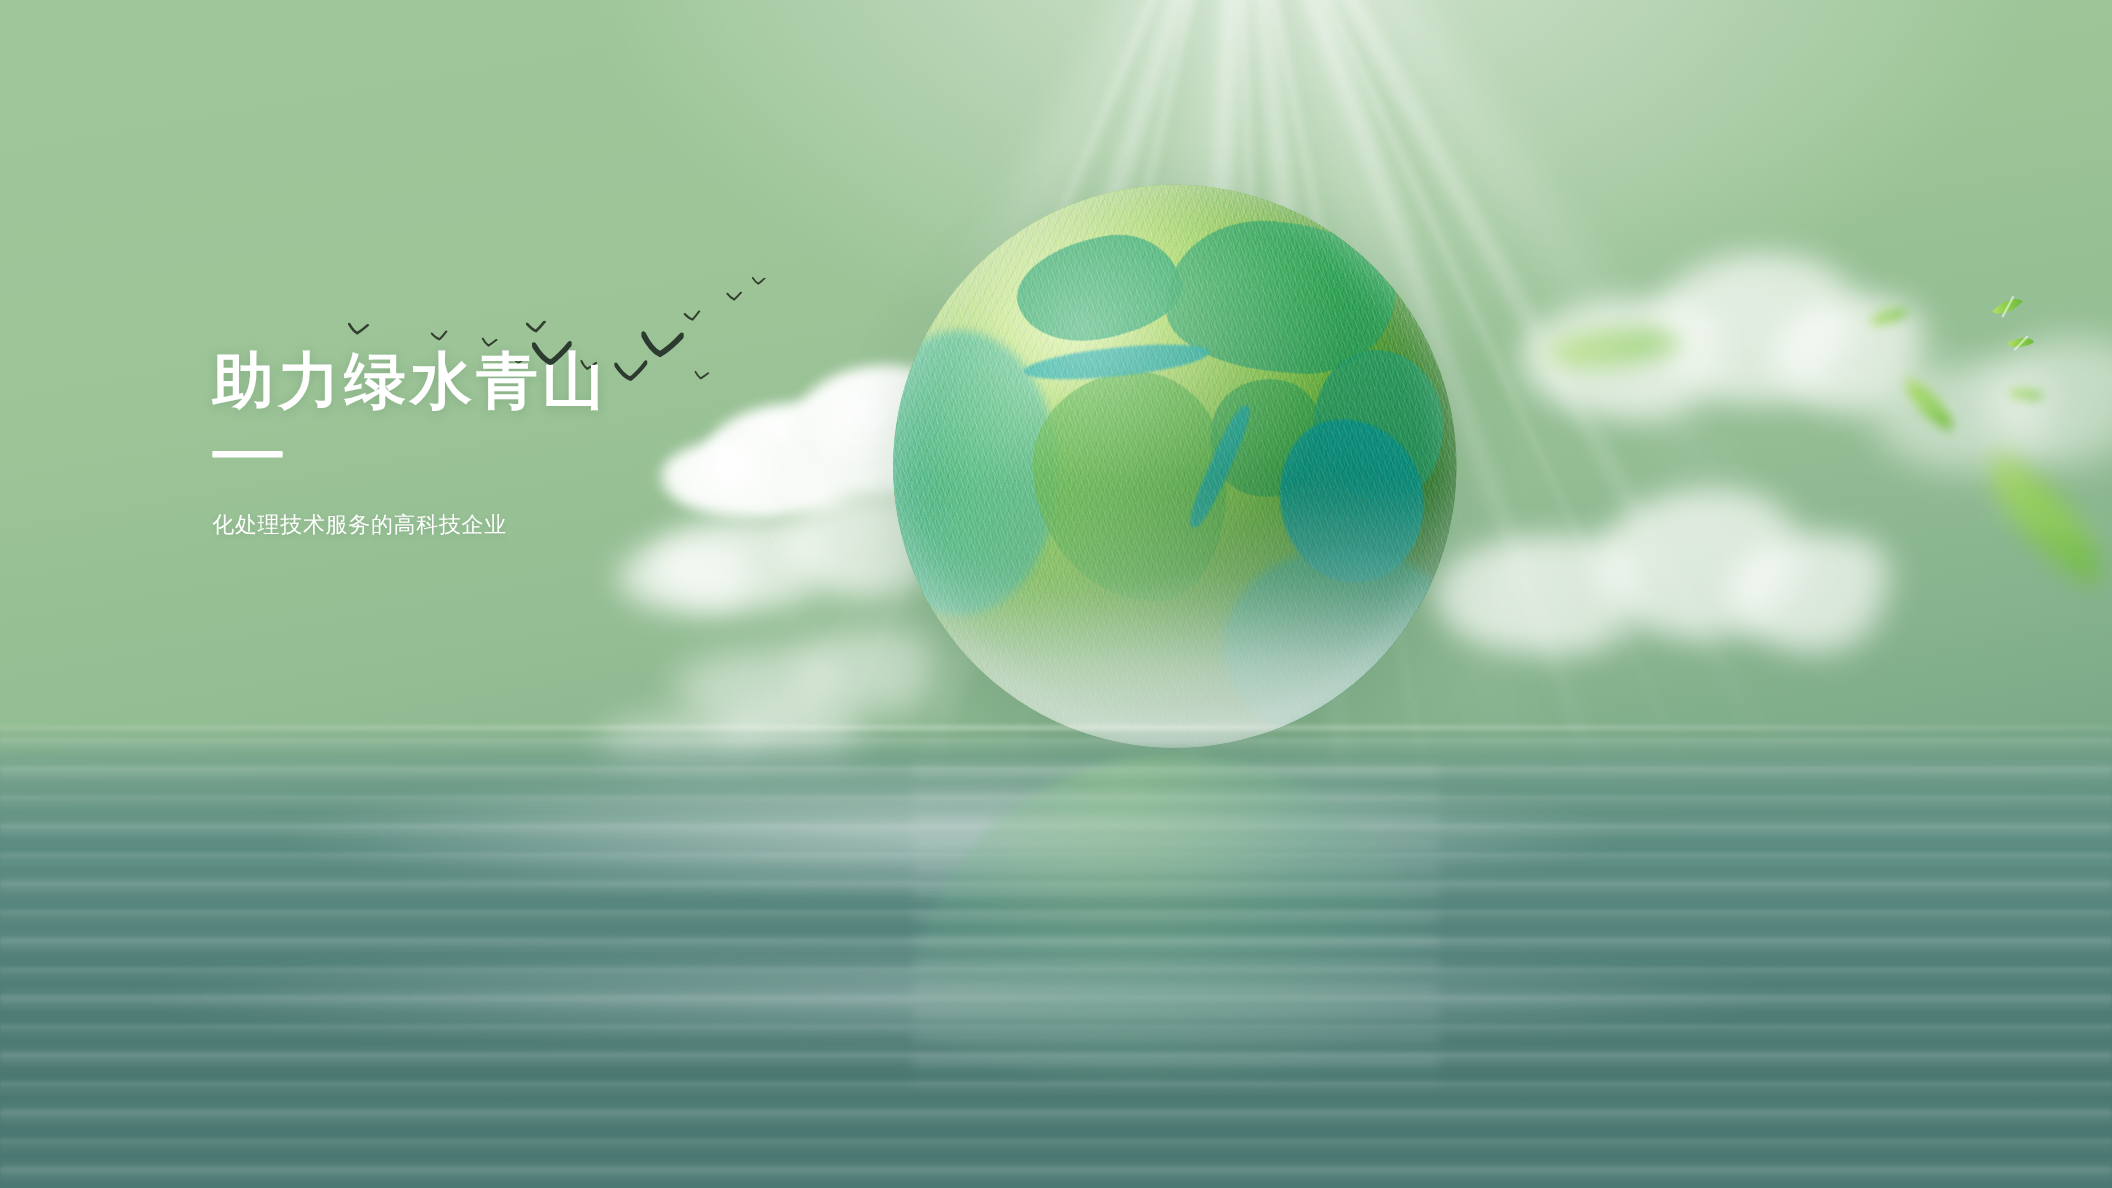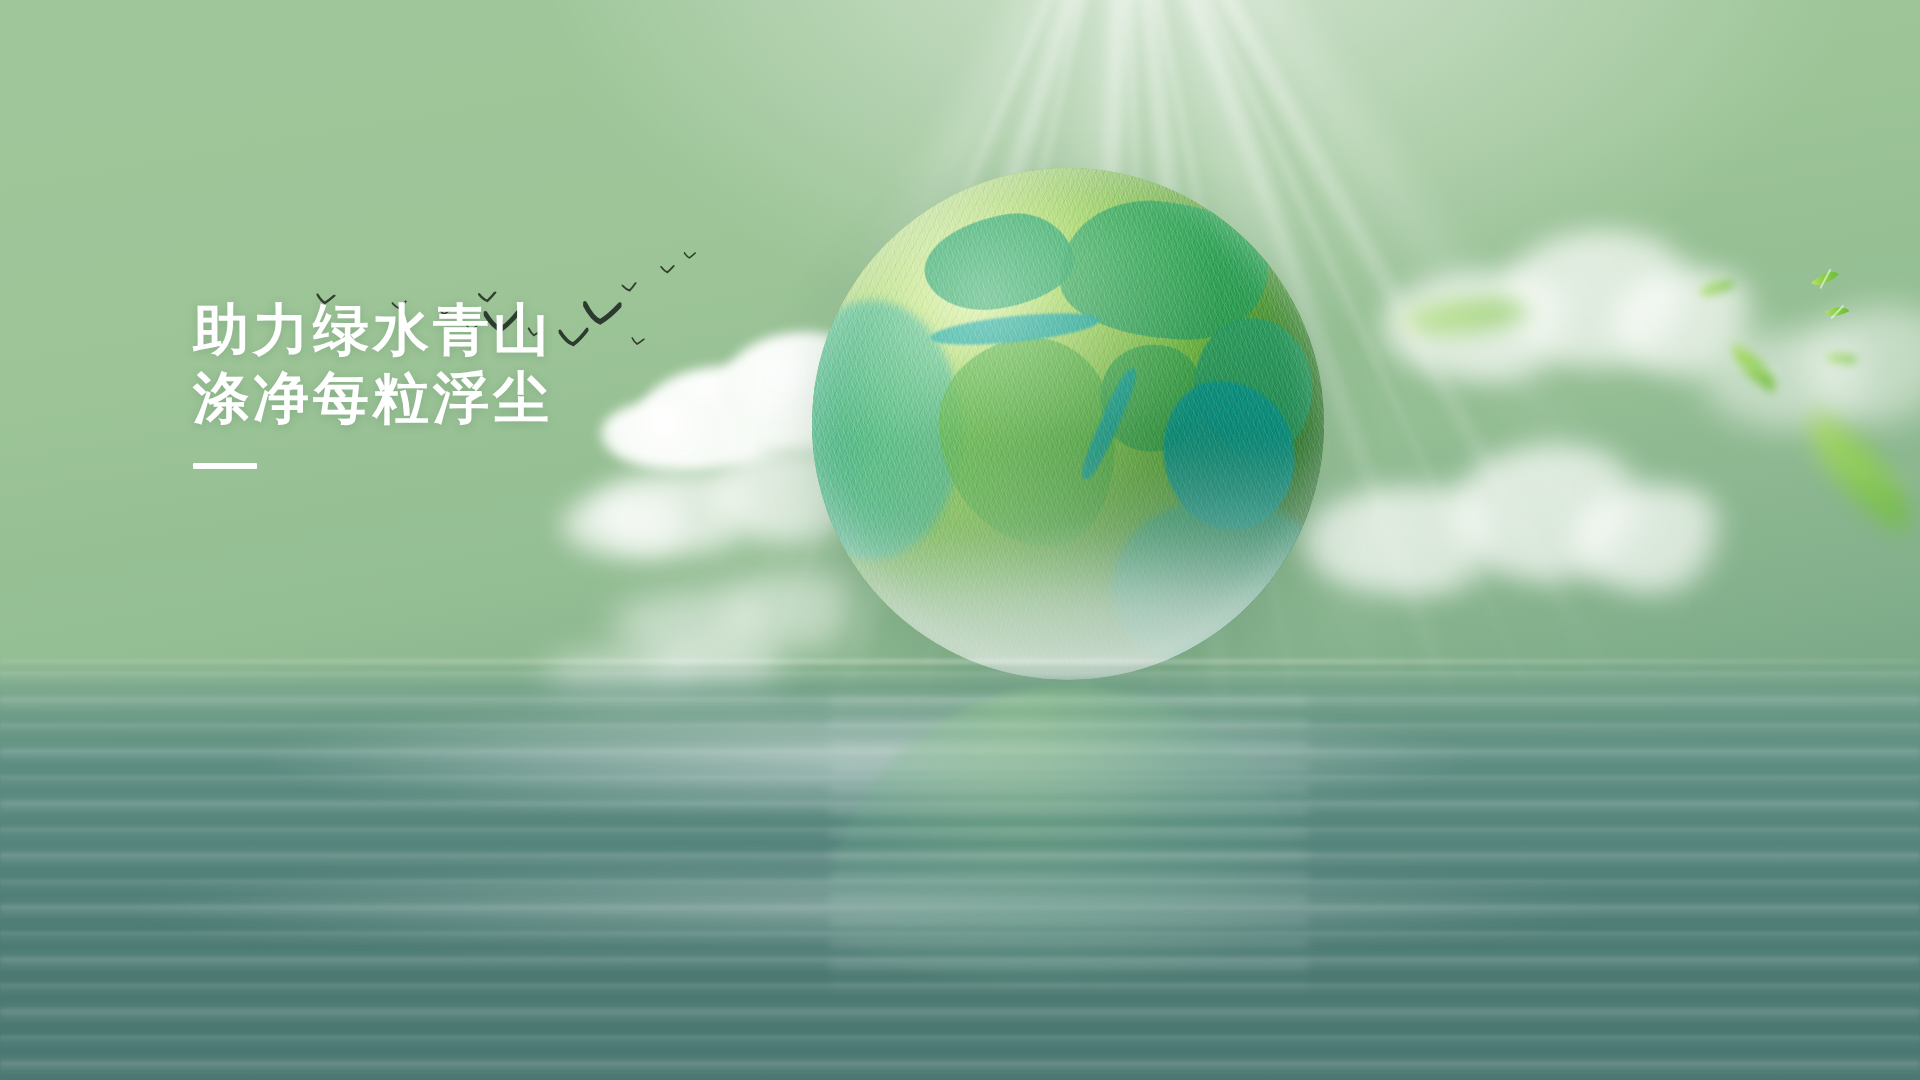--- a/index.html
+++ b/index.html
@@ -199,21 +199,21 @@
   }
   .leaf.blur  { filter:blur(5px); opacity:.85; }
   .leaf.blur2 { filter:blur(11px); opacity:.8; }
 
   
   .birds { position:absolute; left:290px; top:232px; width:430px; height:120px; }
   .bird { position:absolute; }
   .bird svg { display:block; }
 
   
-  .copy { position:absolute; left:193px; top:296px; width:720px; }
+  .copy { position:absolute; left:193px; top:312px; width:720px; }
   .headline {
     color:#ffffff;
     font-size:56px;
     font-weight:700;
     line-height:1.22;
     letter-spacing:4px;
     text-shadow:0 2px 10px rgba(60,100,70,.22);
     white-space:nowrap;
   }
   .rule {
@@ -388,19 +388,19 @@
     </div>
     <div class="bird" style="left:390px; top:18px;  transform:rotate(2deg) scale(.65);">
       <svg width="20" height="12" viewBox="0 0 20 12">
           <path d="M1 1 Q5 7 9 9 Q13 6 18 1" stroke="#33402f" stroke-width="2.4" fill="none" stroke-linecap="round"></path>
         </svg>
     </div>
   </div>
 
   <div class="copy">
     <div class="headline">助力绿水青山</div>
-    <div class="headline">涤净每粒浮尘</div>
     <div class="rule"></div>
     <div class="subcopy">
+      <div>化处理技术服务的高科技企业</div>
     </div>
   </div>
 
 </div>
 
 </body></html>

